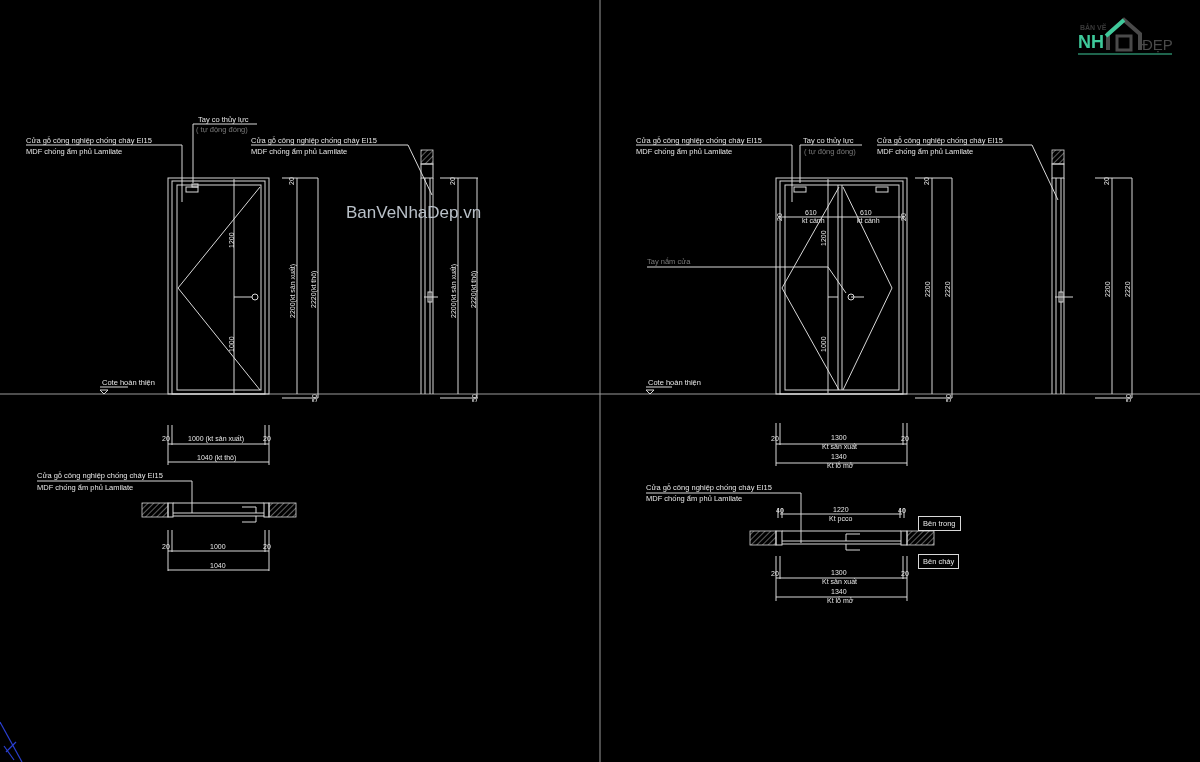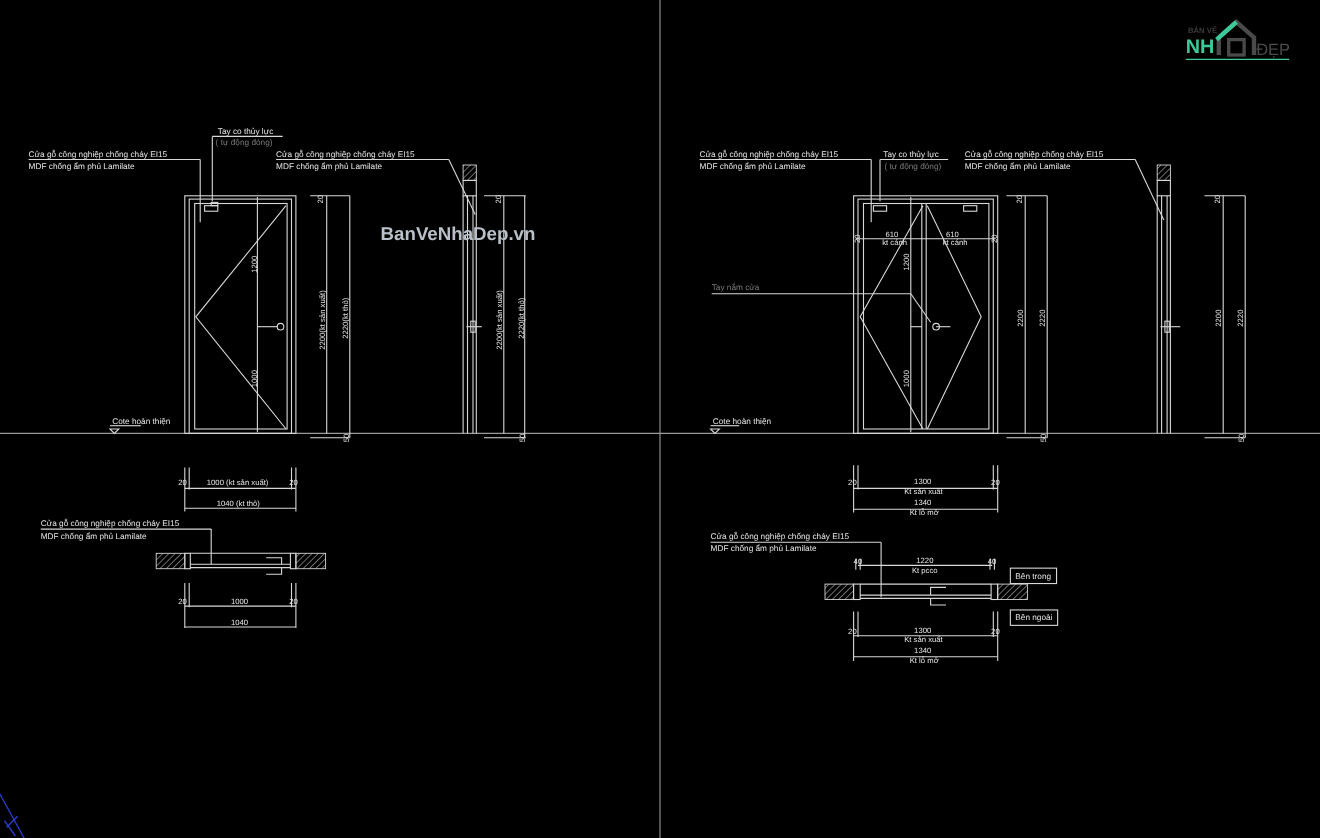--- a/index.html
+++ b/index.html
@@ -4,21 +4,21 @@
 <style>
   html,body{margin:0;padding:0;background:#000;}
   #canvas{position:relative;width:1200px;height:762px;background:#000;overflow:hidden;font-family:"Liberation Sans",sans-serif;}
   svg{position:absolute;left:0;top:0;}
   .t{fill:#e6e6e6;font-family:"Liberation Sans",sans-serif;font-size:7.5px;}
   .tg{fill:#7a7a7a;font-family:"Liberation Sans",sans-serif;font-size:7.5px;}
   .td{fill:#e6e6e6;font-family:"Liberation Sans",sans-serif;font-size:7px;}
   .ln{stroke:#d8d8d8;stroke-width:1;fill:none;}
   .ax{stroke:#9a9a9a;stroke-width:1;}
   .hatch{fill:url(#hatch);stroke:#d8d8d8;stroke-width:0.8;}
-  .wm{position:absolute;color:#b9c0c8;font-family:"Liberation Sans",sans-serif;font-weight:bold;}
+  .wm{position:absolute;color:#b9c0c8;font-family:"Liberation Sans",sans-serif;font-weight:normal;}
   #wm-mid{left:346px;top:203px;font-size:17px;}
   #wm-bottom{left:445px;top:711px;font-size:19px;}
   .lbl-box{position:absolute;border:1px solid #d8d8d8;color:#e6e6e6;font-size:7.5px;padding:2px 4px;font-family:"Liberation Sans",sans-serif;}
 </style>
 </head>
 <body>
 
 <div id="canvas">
 <svg width="1200" height="762" viewBox="0 0 1200 762">
   <defs>
@@ -290,16 +290,16 @@
       <polyline points="32,36 32,20 48,6 64,20 64,36" fill="none" stroke="#4a4a4a" stroke-width="4"></polyline>
       <polyline points="30,22 48,6" fill="none" stroke="#3ec99a" stroke-width="4"></polyline>
       <rect x="41" y="22" width="14" height="14" fill="none" stroke="#4a4a4a" stroke-width="3"></rect>
     </g>
     <text x="66" y="36" fill="#4a4a4a" font-family="Liberation Sans, sans-serif" font-size="15">ĐẸP</text>
     <line x1="2" y1="40" x2="96" y2="40" stroke="#3ec99a" stroke-width="1"></line>
   </g>
 </svg>
 
 <div class="lbl-box" style="left:918px;top:516px;">Bên trong</div>
-<div class="lbl-box" style="left:918px;top:554px;">Bên ngoài</div>
+<div class="lbl-box" style="left:918px;top:554px;">Bên cháy</div>
 
 <div class="wm" id="wm-mid">BanVeNhaDep.vn</div>
 </div>
 
 </body></html>

